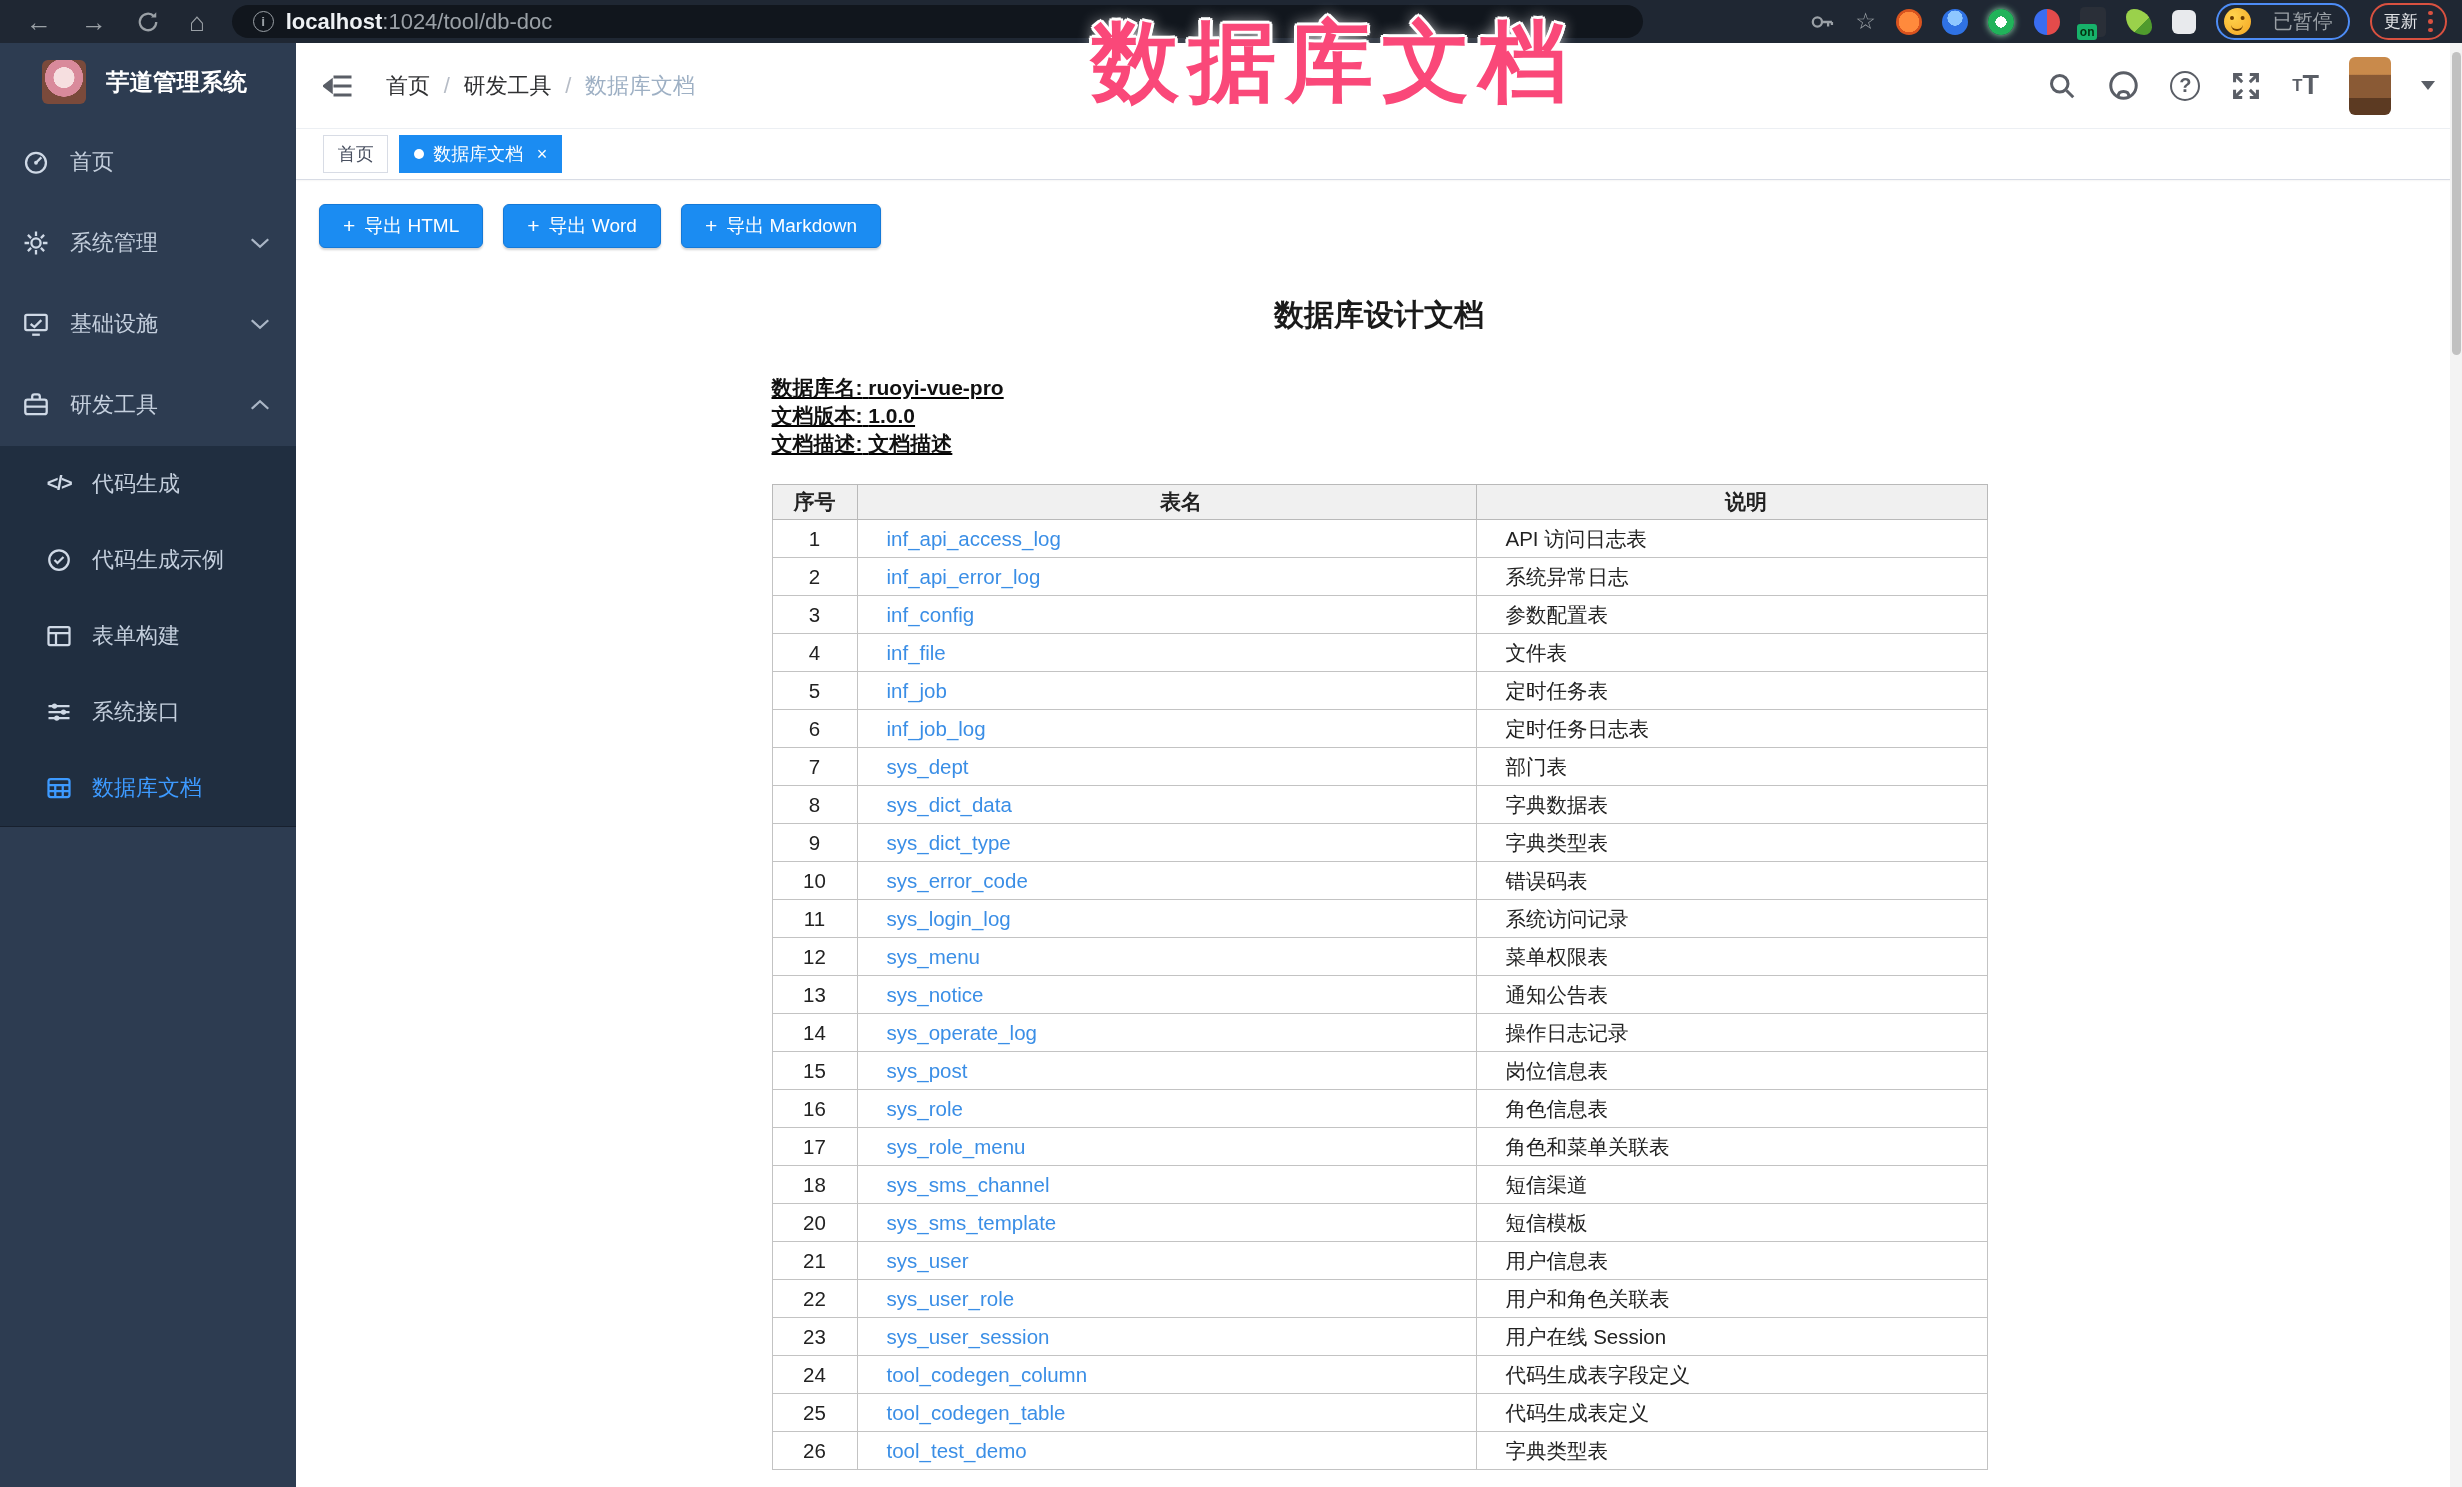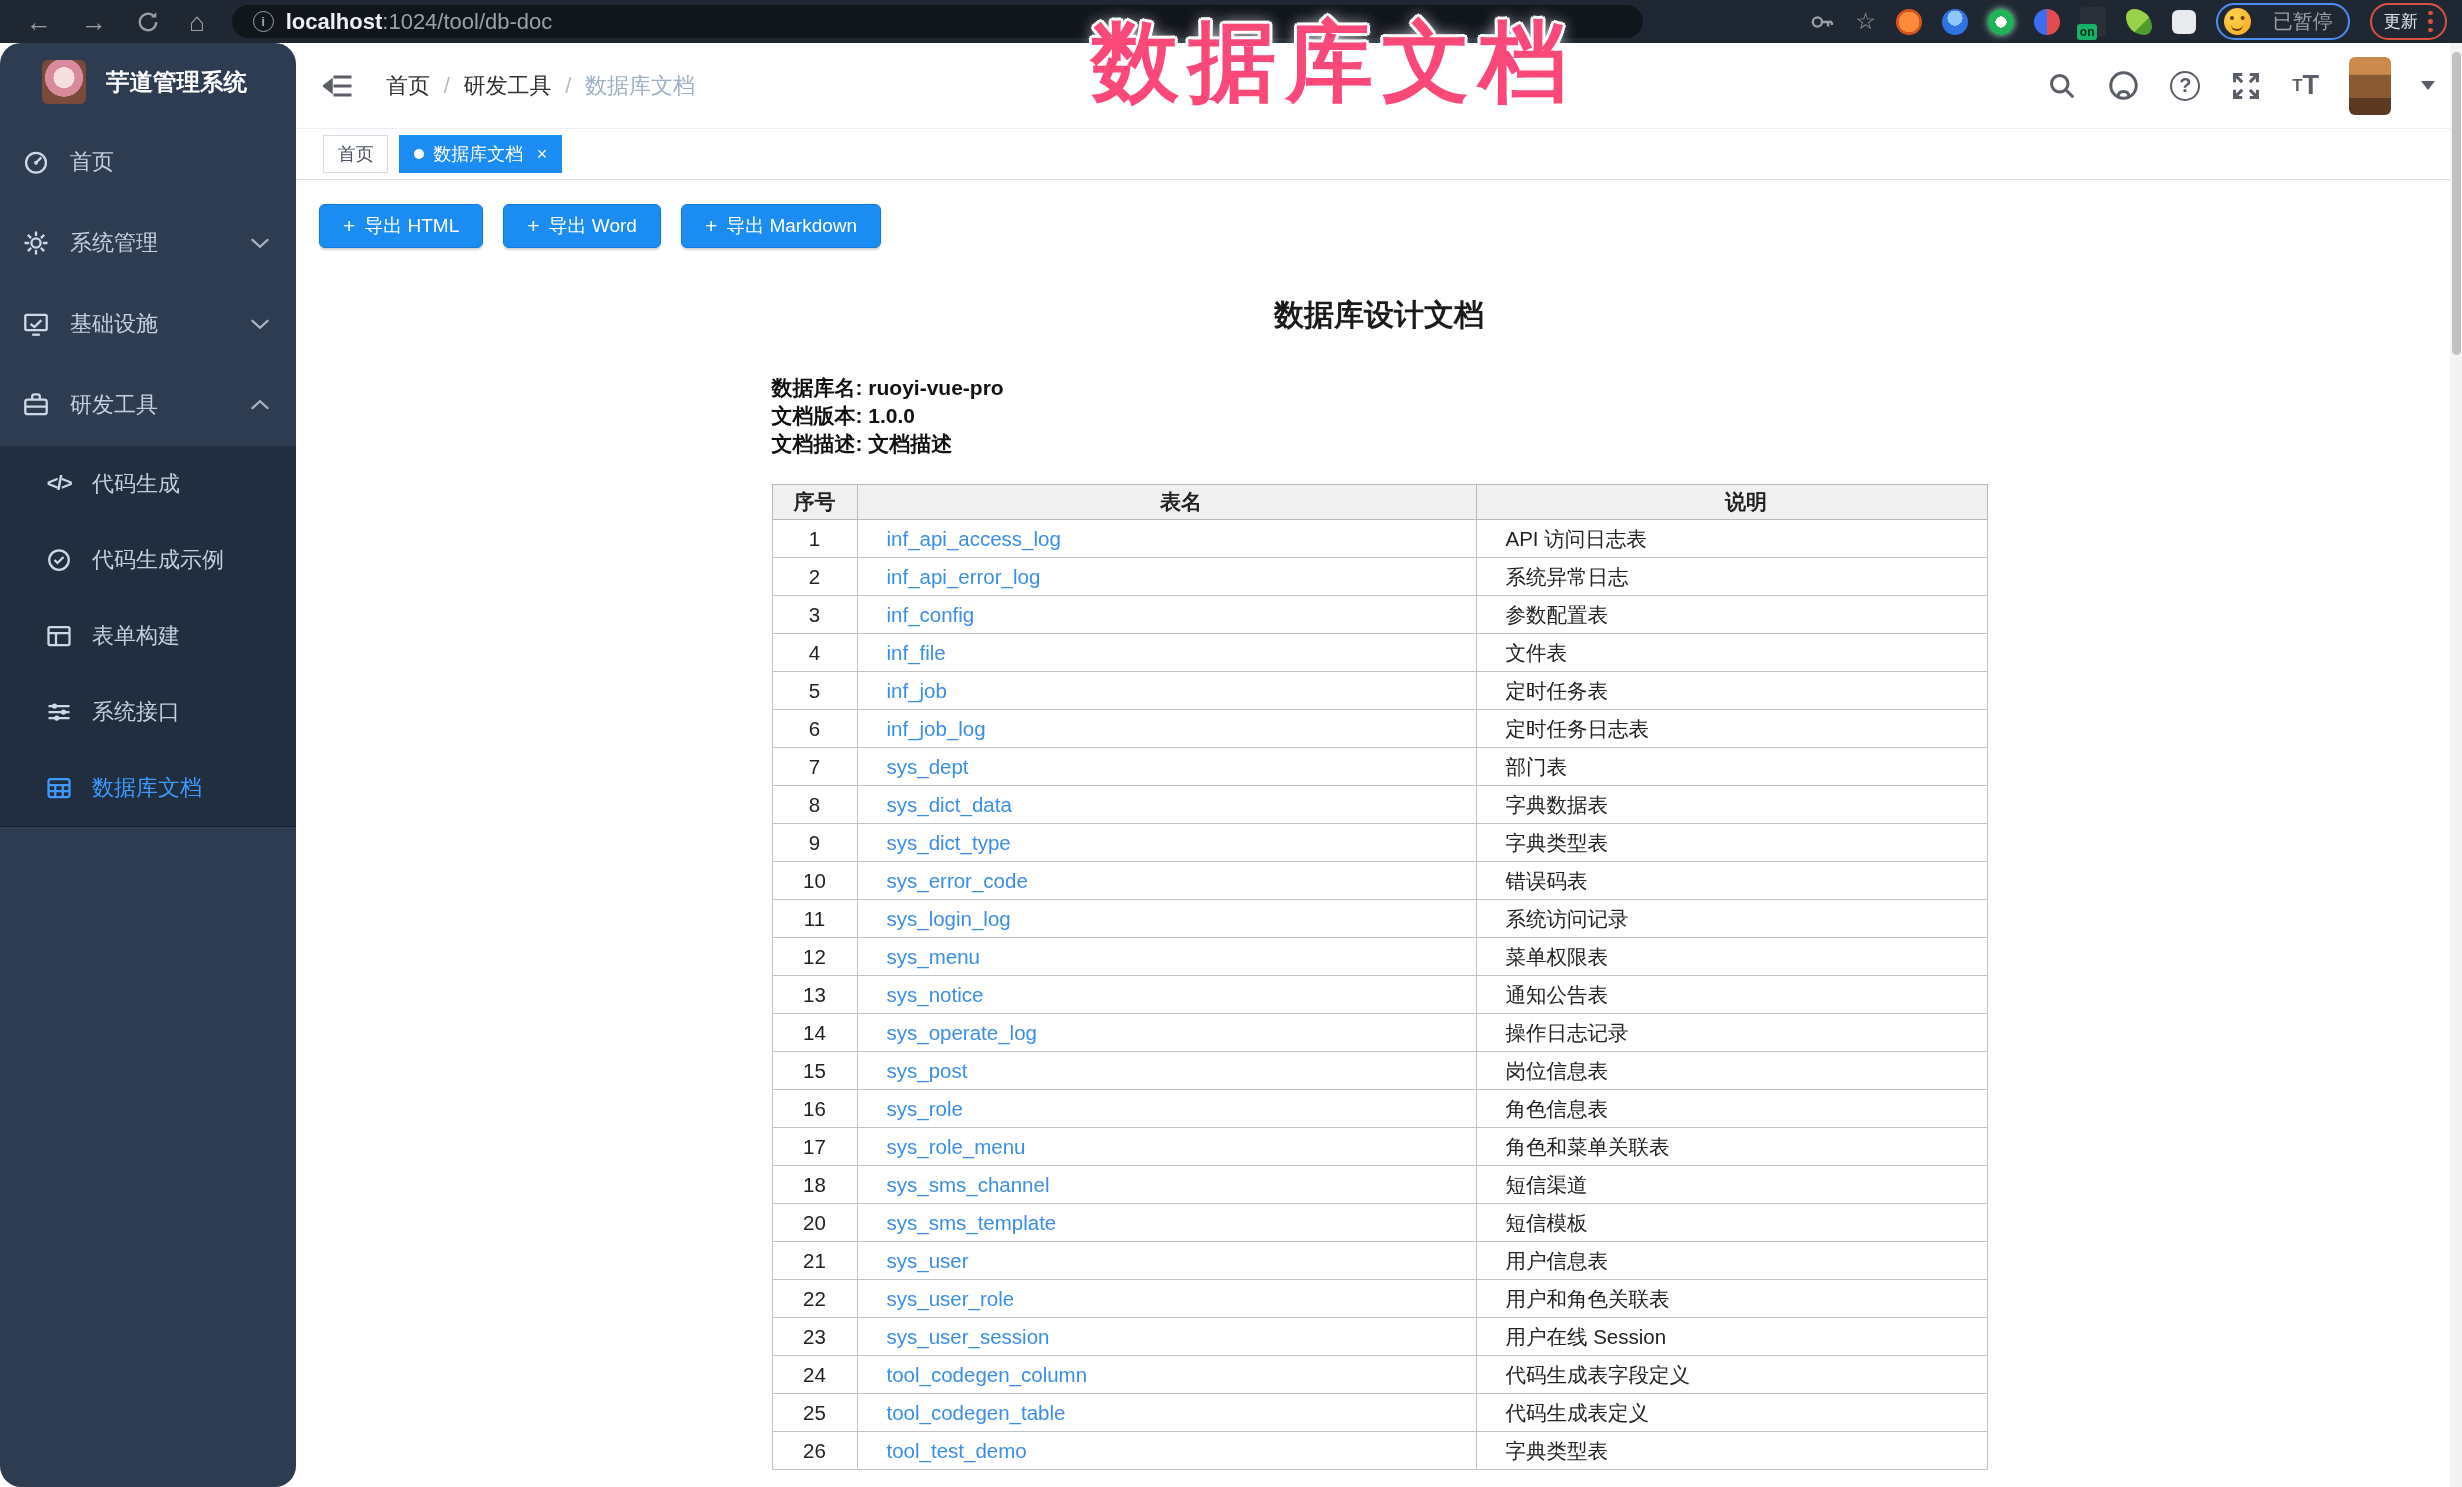--- a/index.html
+++ b/index.html
@@ -39,21 +39,21 @@
   .update { display:flex; align-items:center; gap:10.6px; border:2.3px solid #d95140;
     border-radius:21px; padding:4.6px 12px; }
   .update-label { color:#e3e5e8; font-size:17px; }
   .dots { display:flex; flex-direction:column; gap:3.8px; }
   .dots i { width:4.6px; height:4.6px; border-radius:50%; background:#d95140; }
 
   
   .app { position:absolute; top:43px; left:0; width:2462px; height:1444px; display:flex; }
 
   
-  .sidebar { width:296px; background:#2d3c51; height:100%; flex:0 0 auto; color:#c4cfdd;border-radius:21px; }
+  .sidebar { width:296px; background:#2d3c51; height:100%; flex:0 0 auto; color:#c4cfdd; }
   .logo-row { display:flex; align-items:center; gap:20px; padding:16.7px 0 10.6px 42px; }
   .logo-img { width:44px; height:44px; border-radius:6px;
     background:radial-gradient(circle at 50% 40%, #f6dfe0 0 30%, #d98a9b 31% 55%, #7a4a3b 56% 100%); }
   .logo-title { color:#fff; font-size:23.5px; font-weight:bold; }
   .menu { padding-top:7.6px; }
   .menu-item { height:81px; display:flex; align-items:center; padding:0 26px 0 23px;
     cursor:pointer; font-size:22px; }
   .menu-item .mi-icon { width:26px; height:26px; margin-right:21px; color:#cfd9e6;
     display:flex; align-items:center; justify-content:center; flex:0 0 auto; }
   .menu-item .chev { margin-left:auto; color:#aab6c6; }
@@ -97,21 +97,21 @@
 
   
   .content { position:relative; flex:1; overflow:hidden; padding:24px 0 0 0; }
   .btnrow { display:flex; gap:20px; padding-left:23px; }
   .btn { height:44px; background:#1b8cf2; border:0.8px solid #1479d8; border-radius:6px;
     color:#fff; font-size:19px; display:flex; align-items:center; gap:9px; padding:0 23px;
     cursor:pointer; box-shadow:0 1.5px 2.3px rgba(0,0,0,.18); }
   .btn .plus { font-size:21px; }
   .doc { width:1215px; margin:0 auto; }
   .doc-title { margin-top:47px; text-align:center; font-size:30px; font-weight:bold; color:#1a1a1a; }
-  .meta { margin-top:38px; }
+  .meta { margin-top:38px;text-decoration:underline; }
   .meta-line { font-size:21px; line-height:28px; color:#111; font-weight:bold; }
   .meta-line .v { font-weight:bold; }
   table.dbt { margin-top:26px; border-collapse:collapse; width:1215px; table-layout:fixed; }
   .dbt th { background:#f0f0f0; border:0.8px solid #b9b9b9; height:35px; font-size:21px;
     font-weight:bold; color:#222; text-align:center; }
   .dbt td { border:0.8px solid #c3c3c3; height:38px; font-size:20.5px; color:#222;
     background:#fff; overflow:hidden; white-space:nowrap; }
   .dbt .c0 { width:85px; text-align:center; }
   .dbt .c1 { width:619px; padding-left:29px; }
   .dbt .c2 { width:511px; padding-left:29px; }

